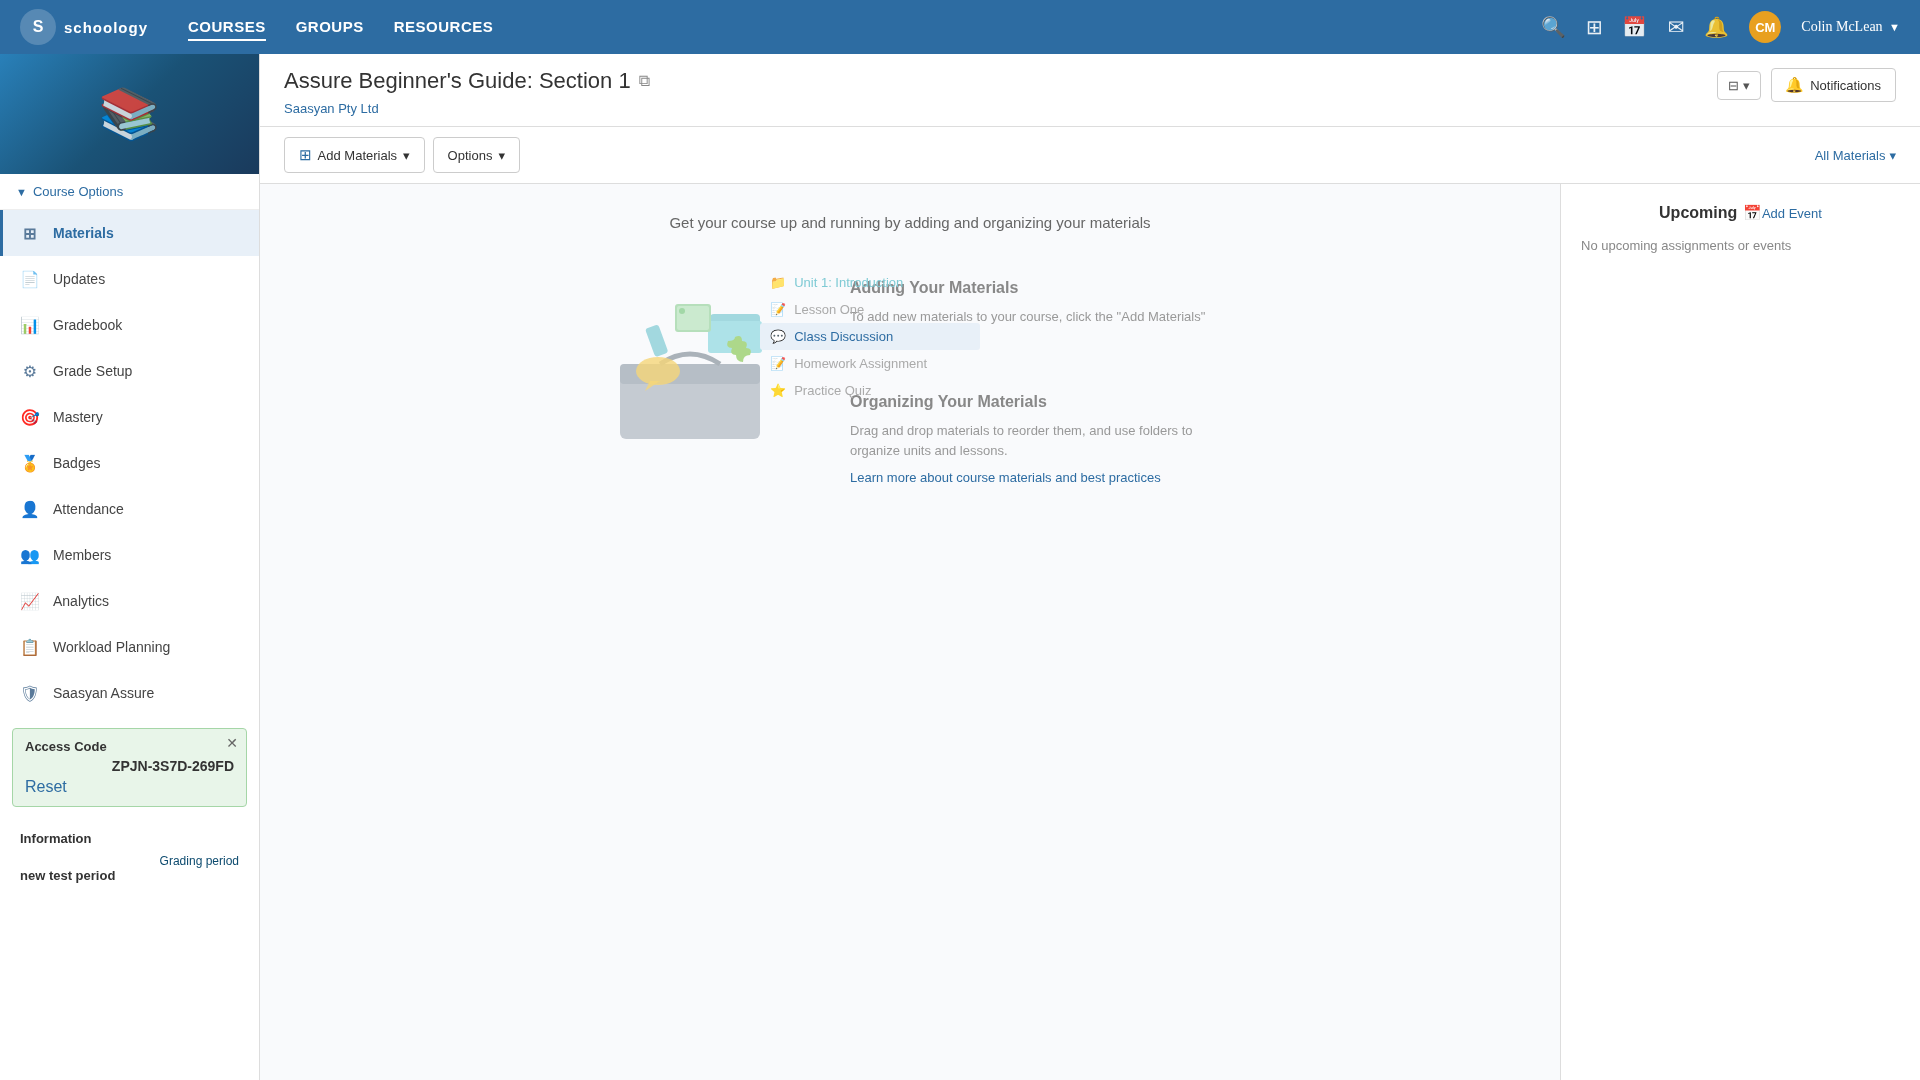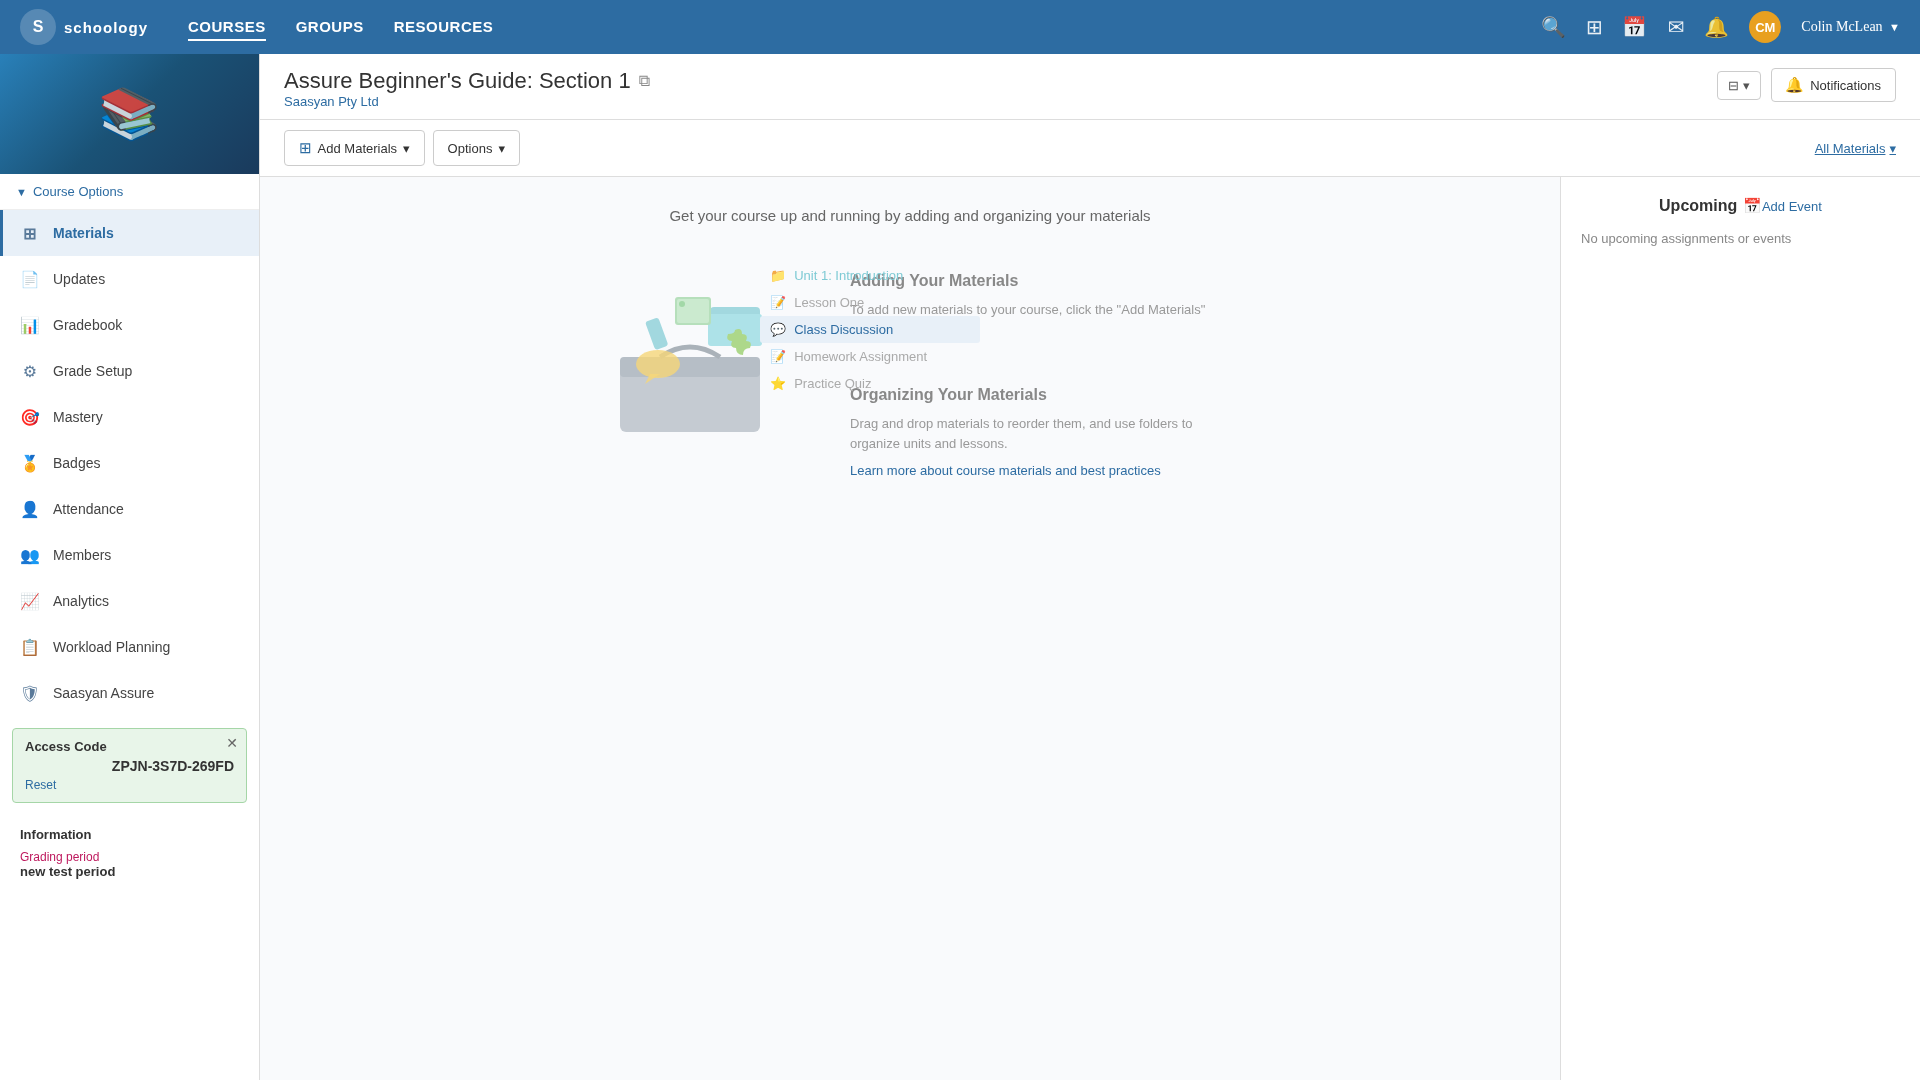--- a/index.html
+++ b/index.html
@@ -154,37 +154,38 @@
       margin-bottom: 4px;
     }
     .access-code-value {
       font-size: 14px;
       color: #333;
       font-weight: 600;
       text-align: right;
     }
     .access-code-reset {
       color: #2d6ca2;
-      font-size: 12px;
+      font-size: 16px;
       cursor: pointer;
       margin-top: 4px;
       display: block;
     }
     .information-section {
       padding: 12px 20px;
     }
     .information-title {
       font-weight: 700;
       font-size: 13px;
       color: #333;
       margin-bottom: 8px;
     }
     .grading-period-label {
       font-size: 12px;
-      color: #be185d;
+      color: #0c4a6e;
+      text-align: right;
     }
     .grading-period-value {
       font-size: 13px;
       color: #333;
       font-weight: 600;
     }
 
     
     .content-area {
       flex: 1;
@@ -205,21 +206,21 @@
       font-weight: 400;
       color: #333;
       display: flex;
       align-items: center;
       gap: 8px;
     }
     .page-subtitle {
       color: #2d6ca2;
       font-size: 13px;
       cursor: pointer;
-      margin-top: 0;
+      margin-top: 7px;
     }
     .header-right {
       display: flex;
       align-items: center;
       gap: 10px;
     }
     .view-toggle-btn {
       border: 1px solid #ccc;
       background: white;
       border-radius: 4px;
@@ -257,21 +258,21 @@
       cursor: pointer;
       font-size: 13px;
       color: #333;
       display: flex; align-items: center; gap: 6px;
     }
     .btn-icon { color: #2d6ca2; font-size: 15px; }
     .all-materials-btn {
       color: #2d6ca2;
       font-size: 13px;
       cursor: pointer;
-      display: flex; align-items: center; gap: 4px; text-decoration: underline;
+      display: flex; align-items: center; gap: 4px;
     }
 
     
     .content-body {
       flex: 1;
       display: flex;
       overflow: hidden;
     }
     .materials-area {
       flex: 1;

